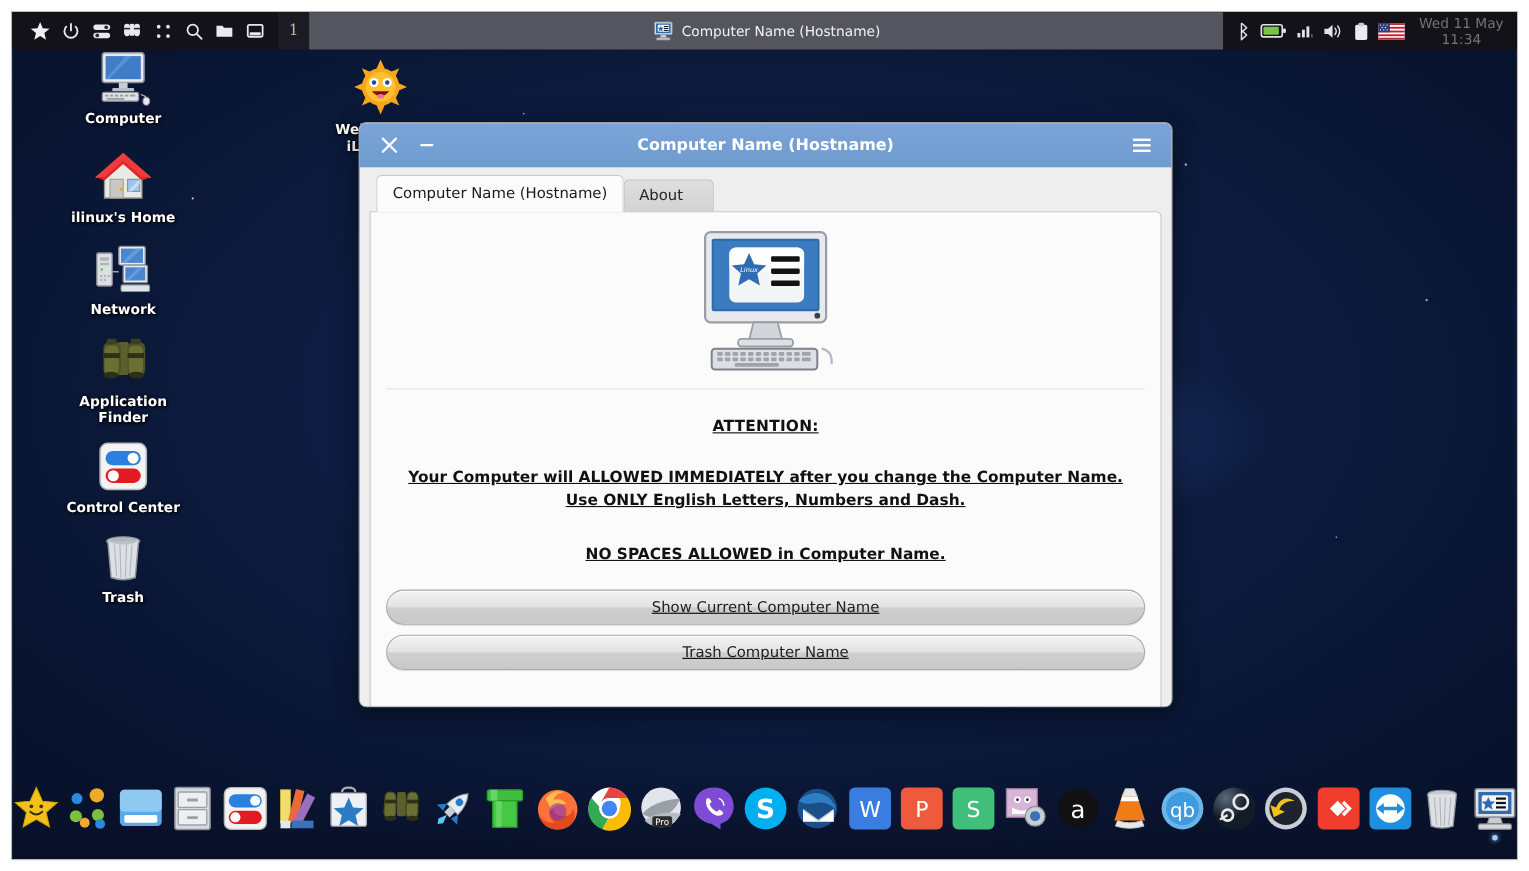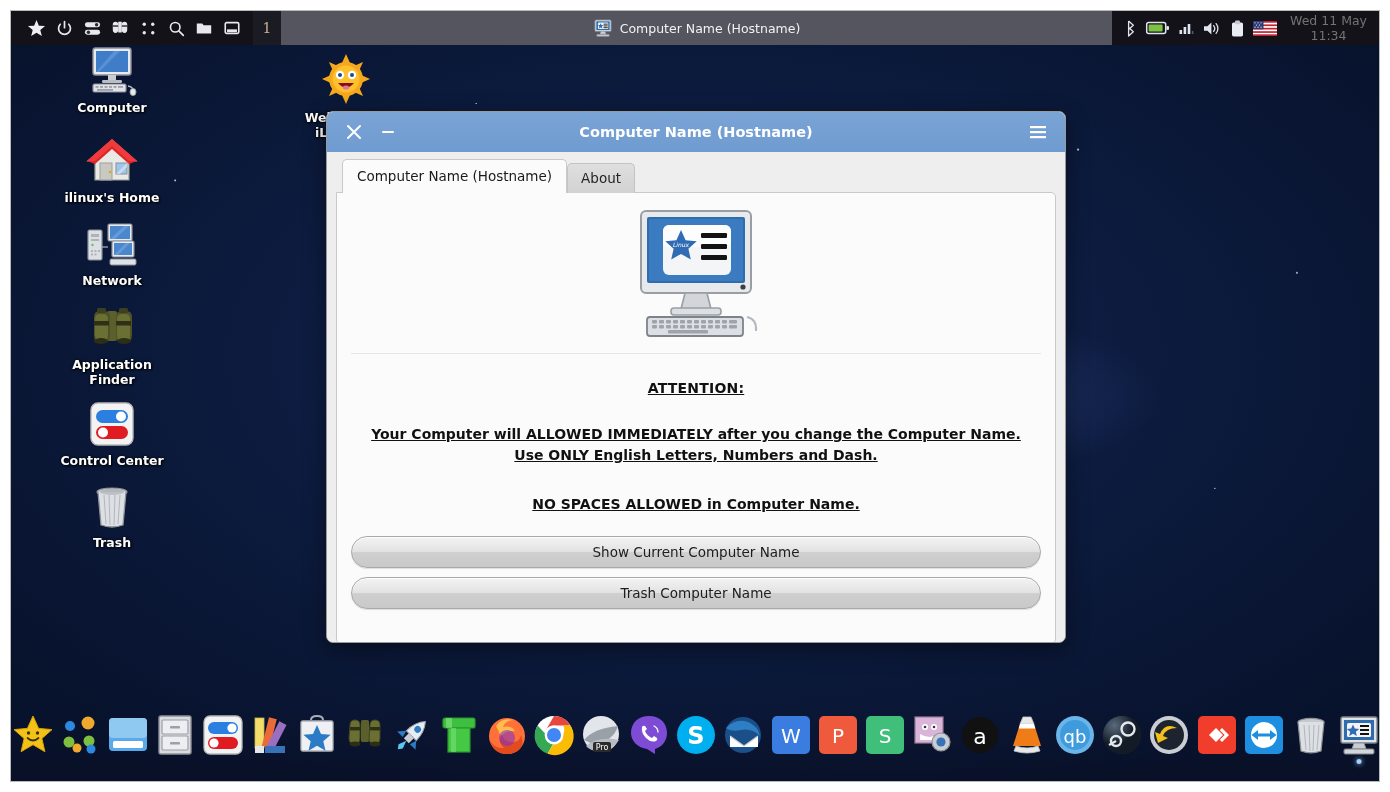--- a/index.html
+++ b/index.html
@@ -141,21 +141,21 @@
   }
   .tb-right { margin-left: auto; z-index: 2; }
   #win-body {
     height: 492px;
     background: #efeeee;
     padding: 9px 9px 10px 9px;
   }
   .tabs { display:flex; align-items:flex-end; height: 31px; padding-left: 6px; }
   .tab {
     font-size: 13.5px; color: #252525;
-    padding: 6px 13px 7px 13px;
+    padding: 6px 27px 7px 13px;
     border: 1px solid #c3c3c3;
     border-bottom: none;
     border-radius: 5px 5px 0 0;
     background: linear-gradient(180deg,#e0dfdf 0%, #d3d2d2 100%);
     position: relative; top: 1px;
   }
   .tab.active {
     background: #fbfbfb;
     color:#1a1a1a;
     padding: 8px 14px 9px 14px;
@@ -170,21 +170,21 @@
     padding: 12px 14px 14px 14px;
     display:flex; flex-direction: column;
   }
   .hero { display:flex; align-items:center; justify-content:center; padding-top: 4px; padding-bottom: 6px; }
   .divider { height:1px; background:#e6e6e6; margin: 8px 0 0 0; }
   .msg-block { text-align:center; color:#111111; font-weight: bold; text-decoration: underline; }
   .msg-attention { font-size: 14px; margin-top: 26px; letter-spacing:.2px; }
   .msg-restart { font-size: 14px; margin-top: 30px; }
   .msg-nospace { font-size: 14px; margin-top: 33px; }
   .msg-letters { font-size: 14px; margin-top: 5px; }
-  .btn-stack { margin-top: auto; display:flex; flex-direction:column; gap: 9px; padding-bottom: 20px; }
+  .btn-stack { margin-top: auto; display:flex; flex-direction:column; gap: 9px; padding-bottom: 20px; text-decoration: underline; }
   .pill-btn {
     height: 32px;
     border-radius: 16px;
     border: 1px solid #a9a9a9;
     background: linear-gradient(180deg, #f3f3f3 0%, #e3e3e3 48%, #cfcfcf 52%, #c9c9c9 100%);
     color: #1d1d1d;
     font-size: 13.5px;
     display:flex; align-items:center; justify-content:center;
     box-shadow: 0 1px 1px rgba(0,0,0,0.12), inset 0 1px 0 rgba(255,255,255,0.85);
     font-family: "DejaVu Sans", sans-serif;

